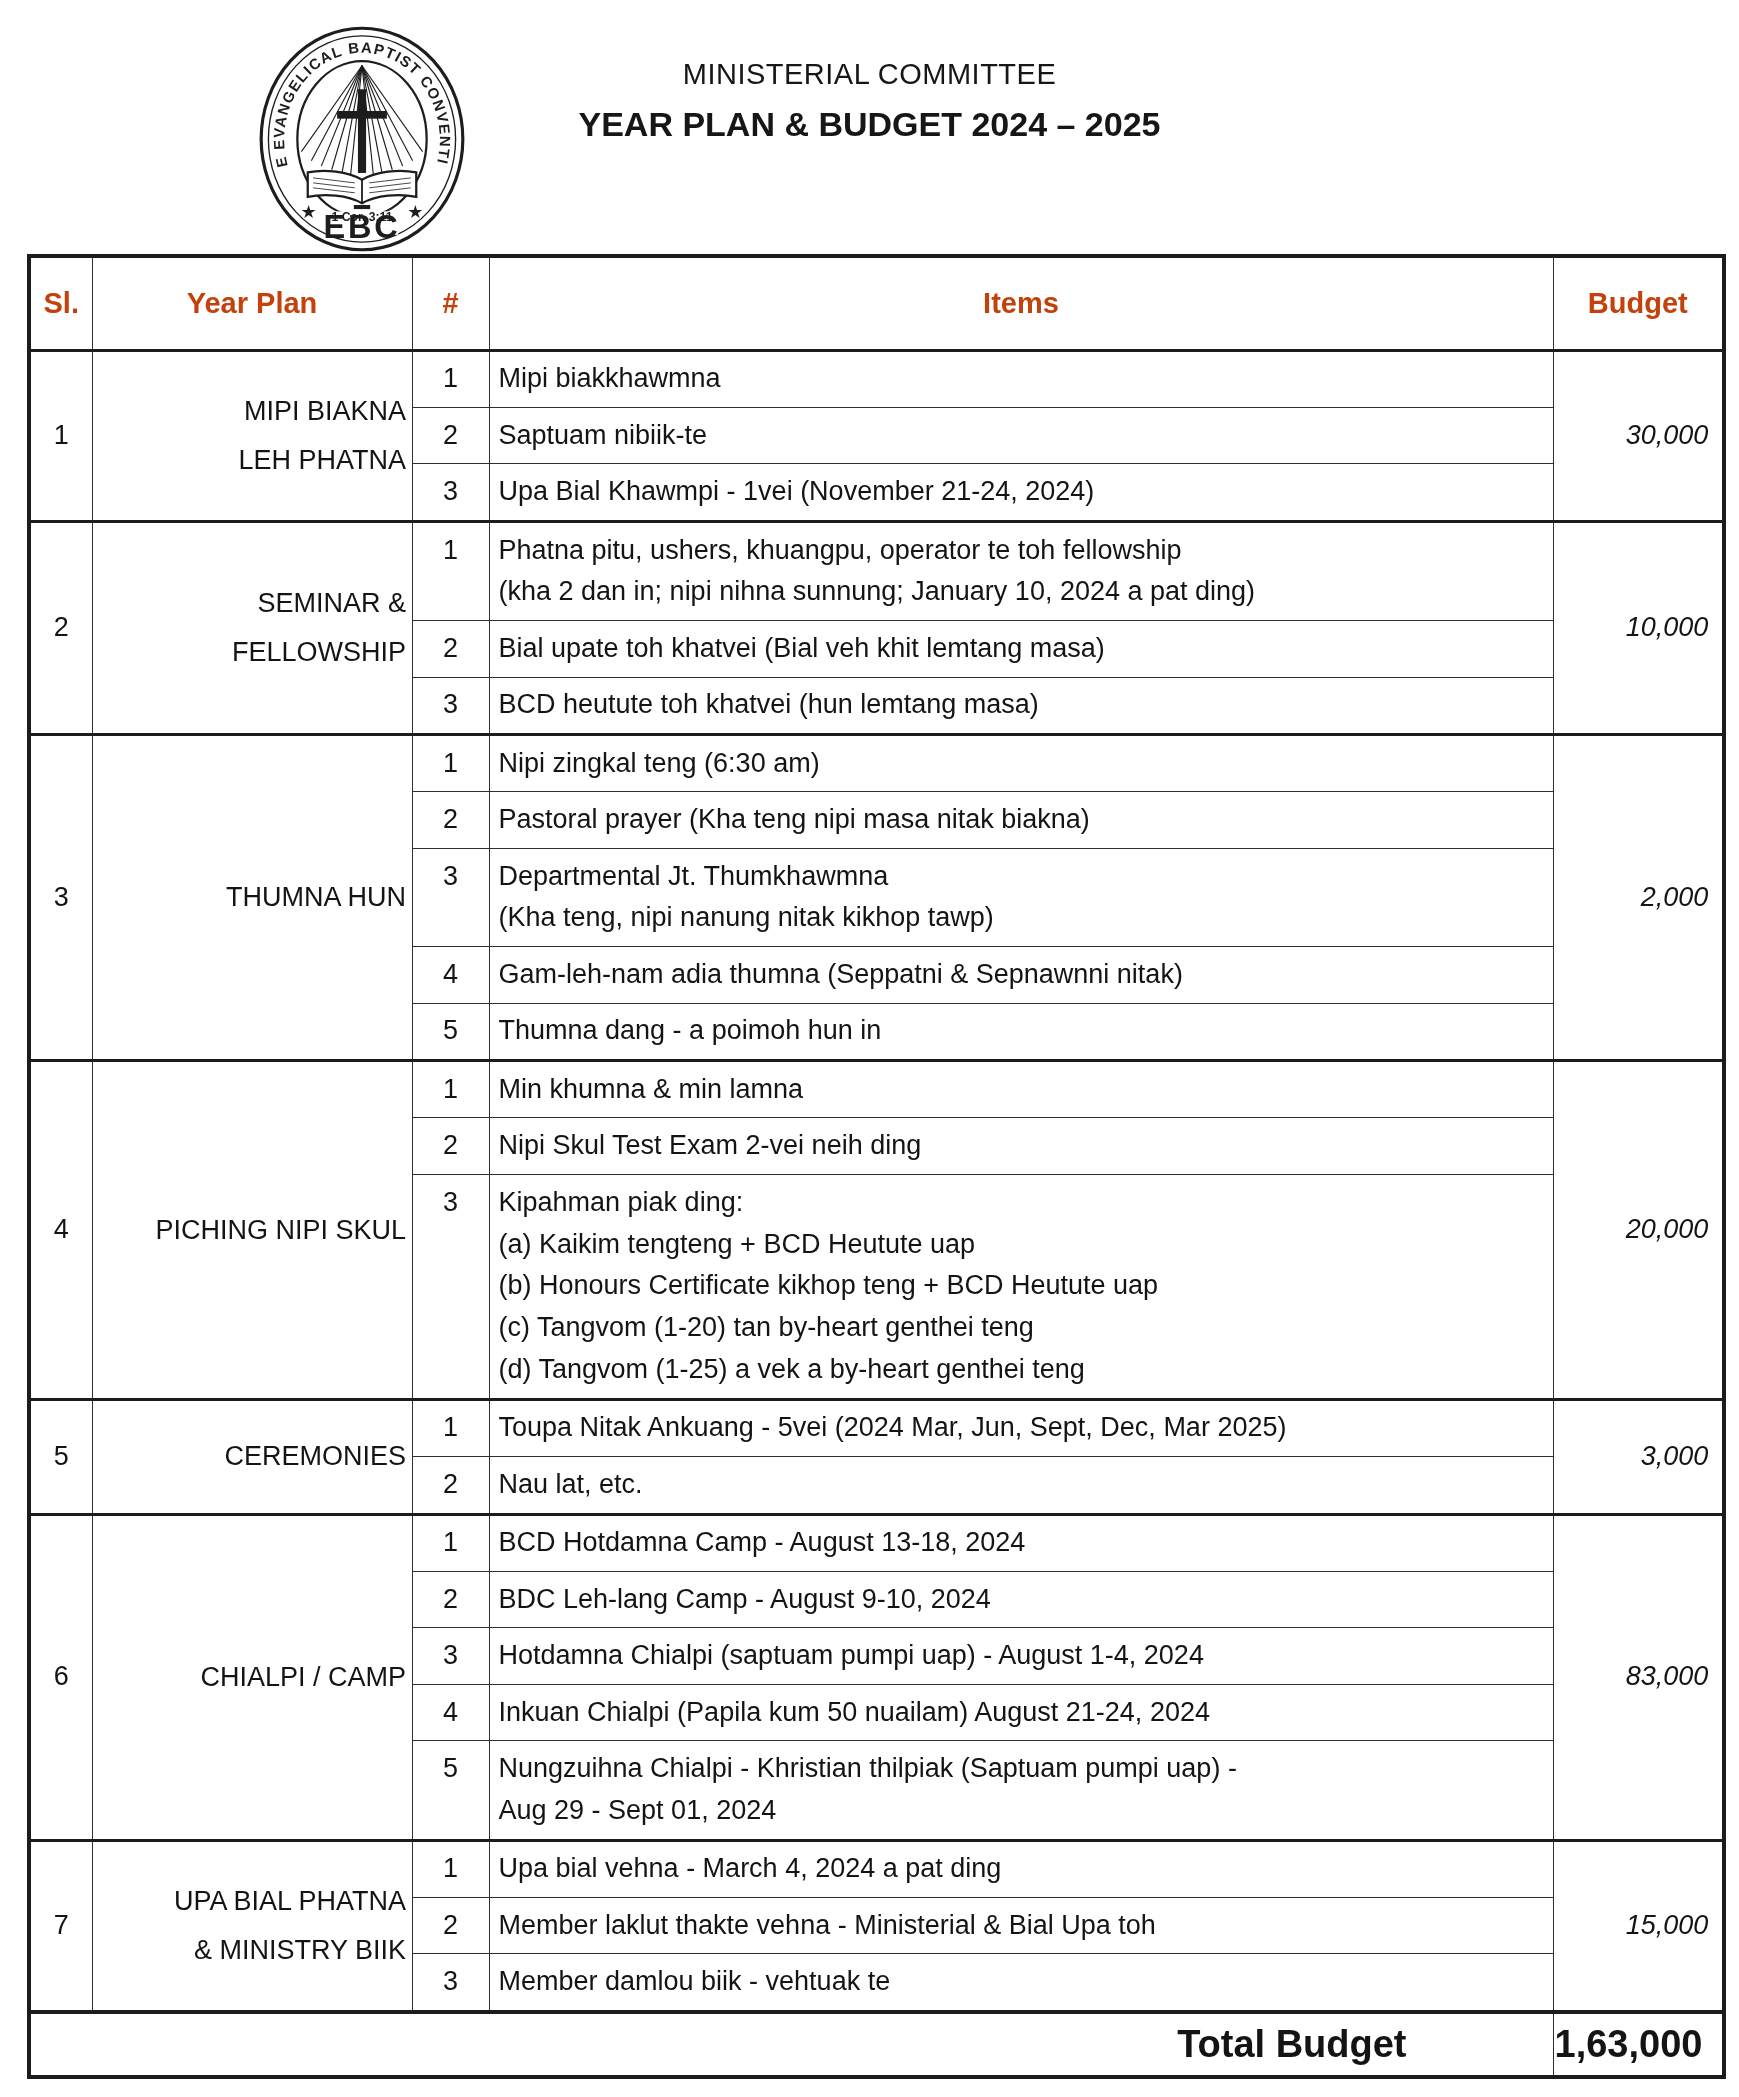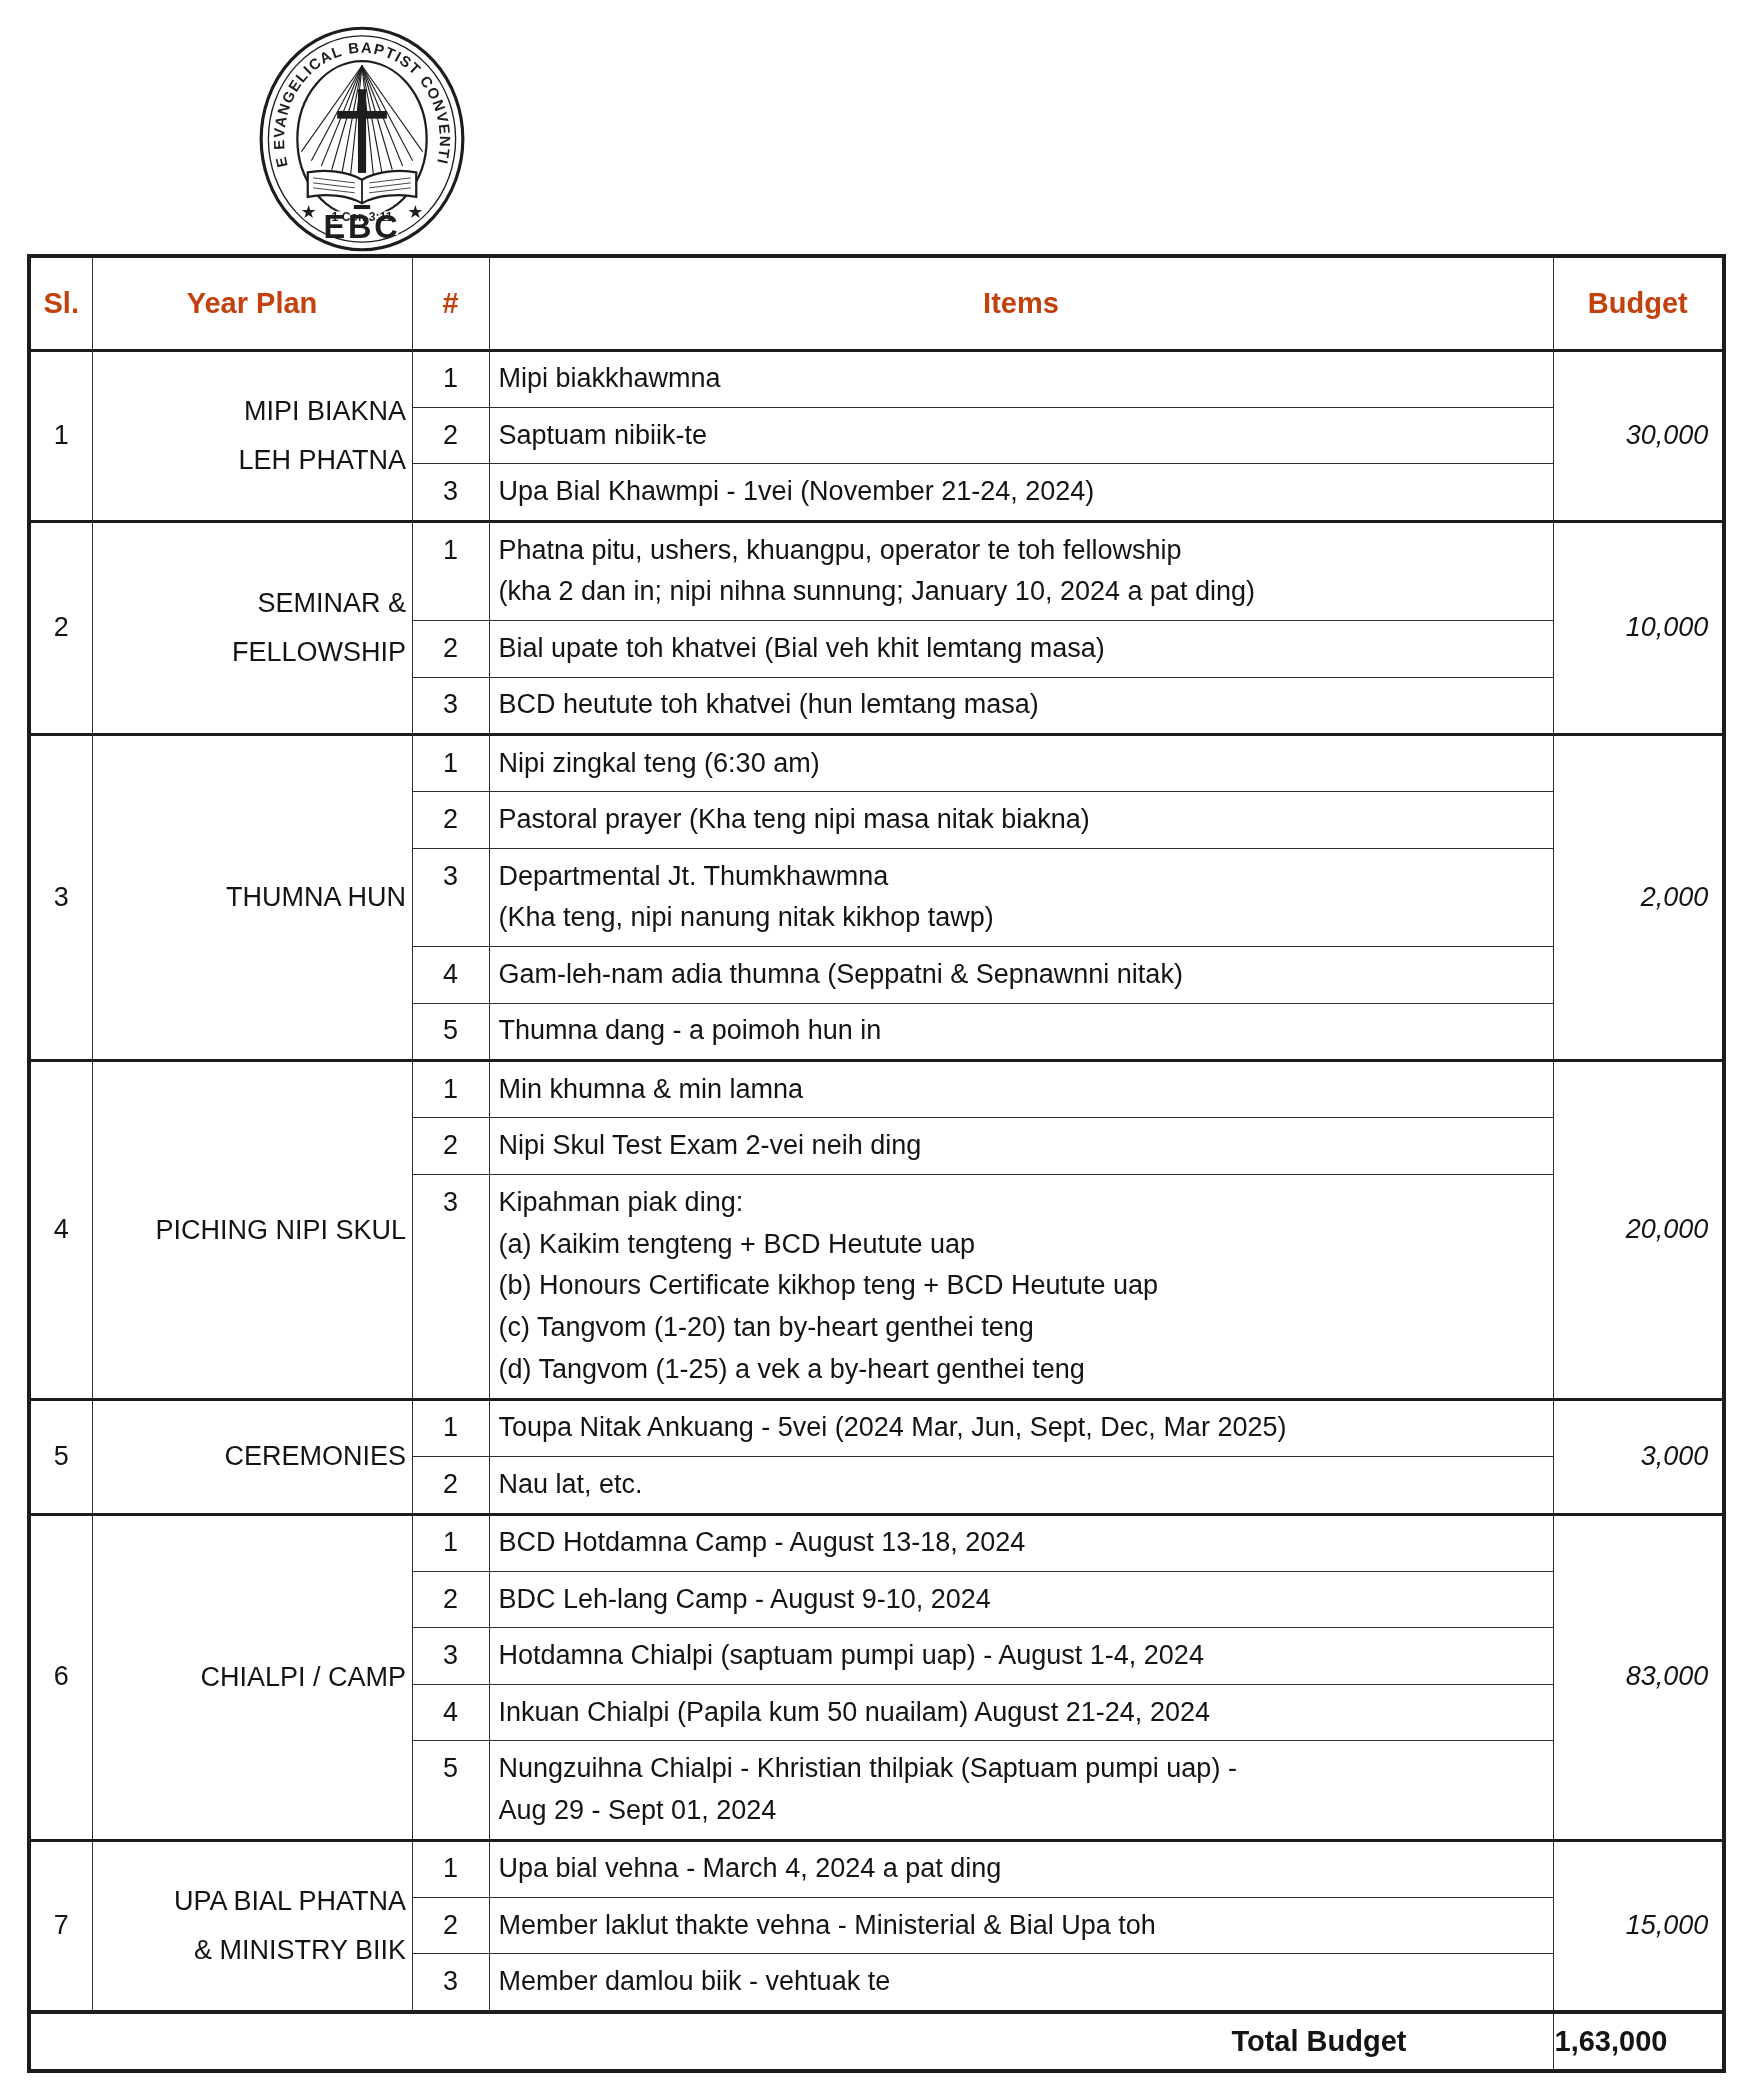--- a/index.html
+++ b/index.html
@@ -28,21 +28,21 @@
   .plan td{font-size:27px;line-height:1.55;color:#141414;}
   tr.sec td{border-top:3.7px solid #1c1c1c;}
   td.sl{text-align:center;vertical-align:middle;}
   td.yp{text-align:right;vertical-align:middle;padding:4.6px 5.5px 4.6px 10px;}
   td.yp div{line-height:1.8;white-space:nowrap;}
   td.num{text-align:center;vertical-align:top;padding:6.8px 0;}
   td.item{text-align:left;vertical-align:top;padding:6.8px 5.5px 6.8px 9px;}
   td.budget{text-align:right;vertical-align:middle;padding-right:13.7px;font-style:italic;}
   tr.totalrow td{
     border-top:4.1px solid #1c1c1c;border-bottom:4.1px solid #1c1c1c;
-    font-weight:700;font-size:29px;height:59px;vertical-align:middle;
+    font-weight:700;font-size:38px;height:59px;vertical-align:middle;
   }
   td.total-label{text-align:right;padding-right:146px;}
   td.total-val{text-align:left;padding-right:13.7px;}
   
   .seal-text{font-family:"Liberation Sans", sans-serif;}
 </style>
 </head>
 <body>
 
 <div class="page">
@@ -99,20 +99,24 @@
         </defs>
       <text class="seal-text" font-size="33" font-weight="600" fill="#1d1d1d" letter-spacing="3">
         <textPath href="#ringArc" startOffset="50%" text-anchor="middle">THE EVANGELICAL BAPTIST CONVENTION</textPath>
       </text>
 
       <text class="seal-text" x="112" y="424" font-size="40" fill="#1d1d1d" text-anchor="middle">★</text>
       <text class="seal-text" x="348" y="424" font-size="40" fill="#1d1d1d" text-anchor="middle">★</text>
       <text class="seal-text" x="230" y="468" font-size="72" font-weight="700" fill="#1d1d1d" text-anchor="middle" letter-spacing="6">EBC</text>
     </svg>
 
+    <div class="titles">
+      <div class="title1">MINISTERIAL COMMITTEE</div>
+      <div class="title2">YEAR PLAN &amp; BUDGET 2024 – 2025</div>
+    </div>
   </div>
 
   <table class="plan">
     <colgroup>
       <col style="width:63px">
         <col style="width:320px">
         <col style="width:77px">
         <col style="width:1064px">
         <col style="width:171px">
     </colgroup>

